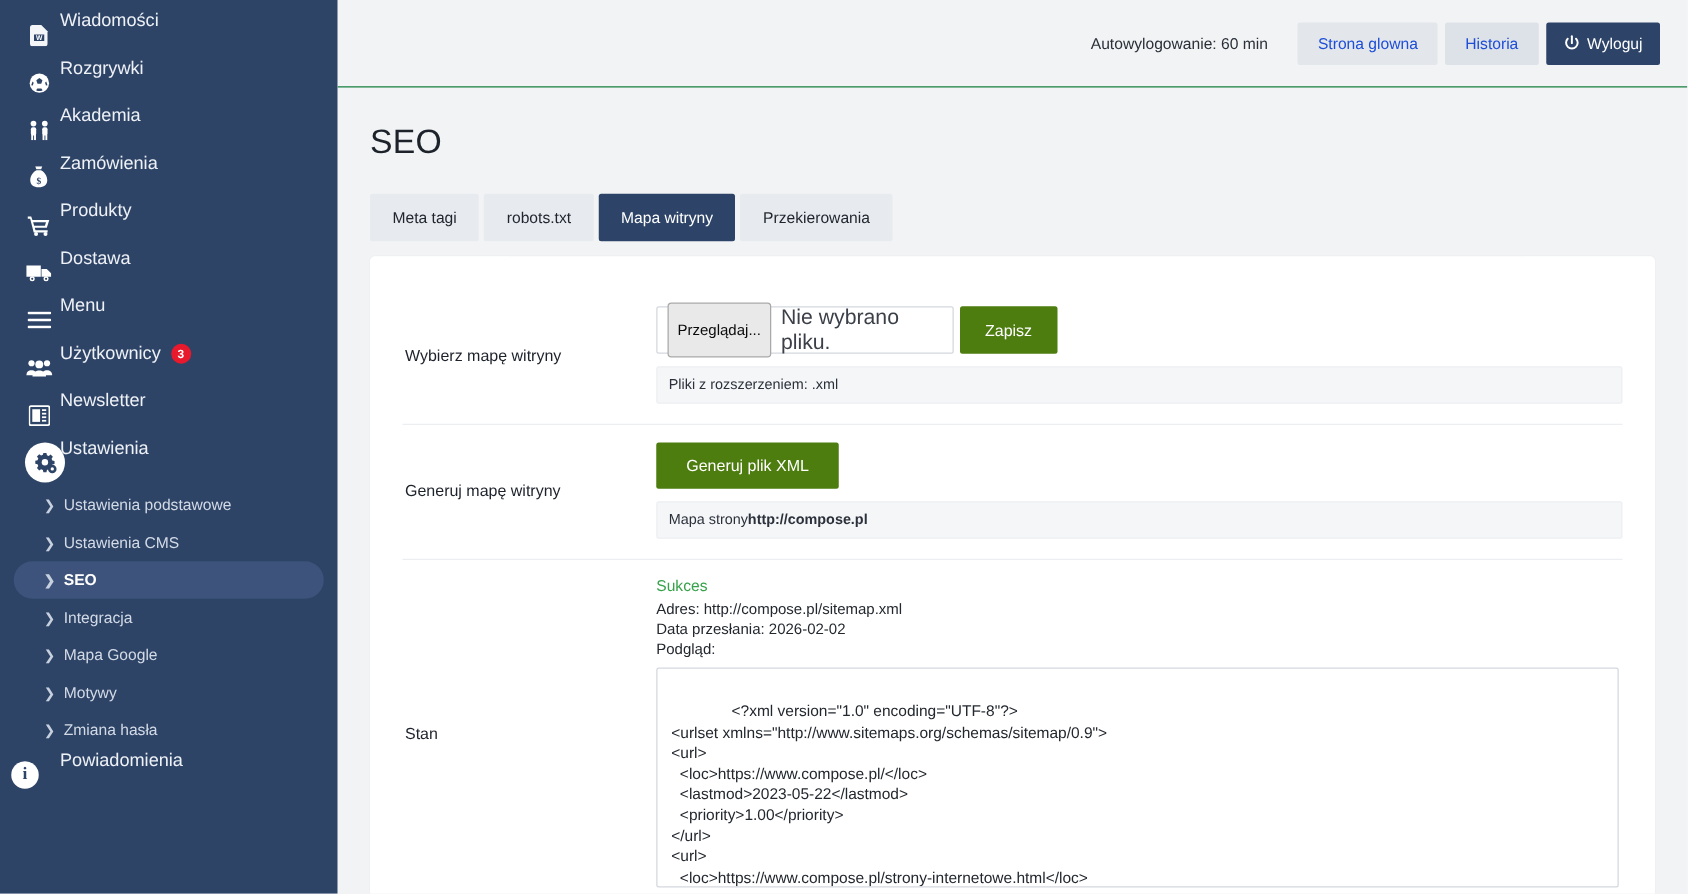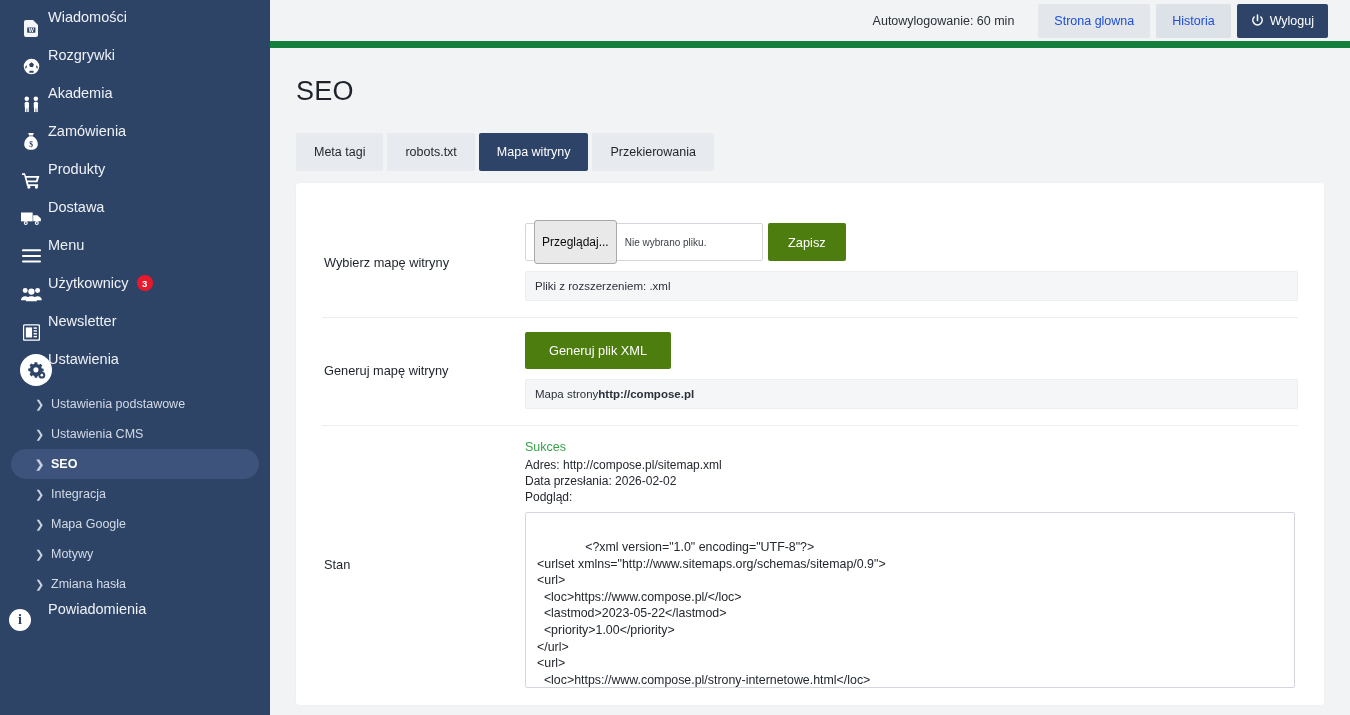--- a/index.html
+++ b/index.html
@@ -118,23 +118,23 @@
     width: 22px; height: 22px; border-radius: 50%;
     background: #ffffff; color: #2e4467;
     display: flex; align-items: center; justify-content: center;
     font-size: 14px; font-weight: bold;
     font-family: "Liberation Serif", serif;
   }
 
   
   .main { flex: 1 1 auto; height: 715px; background: #f2f3f5; overflow: hidden; }
   .topbar {
-    height: 48px;
+    height: 70px;
     background: #f2f3f5;
-    border-bottom: 7px solid #15803d;
+    border-bottom: 1px solid #15803d;
     display: flex; align-items: center; justify-content: flex-end;
     padding-right: 22px;
   }
   .autologout { font-size: 12.5px; color: #2a2f38; margin-right: 18px; }
   .tb-btn {
     height: 34px;
     padding: 0 16px;
     display: inline-flex; align-items: center; justify-content: center;
     font-size: 12.5px;
     border: none; cursor: pointer;
@@ -199,21 +199,21 @@
   }
   .browse-btn {
     background: #e9e9ea;
     border: 1px solid #a9a9aa;
     border-radius: 3px;
     font-size: 12px; color: #0b0b0c;
     padding: 14px 7px;
     cursor: pointer;
     font-family: "Liberation Sans", sans-serif;
   }
-  .file-none { font-size: 10px; color: #3b3f47; margin-left: 8px; }
+  .file-none { font-size: 17px; color: #3b3f47; margin-left: 8px; }
   .btn-navy {
     background: #4d7c0f; color: #ffffff;
     border: none; border-radius: 2px;
     height: 38px; padding: 0 20px;
     font-size: 12.8px; cursor: pointer;
     font-family: "Liberation Sans", sans-serif;
   }
   .info-bar {
     margin-top: 10px;
     background: #f5f6f8;

